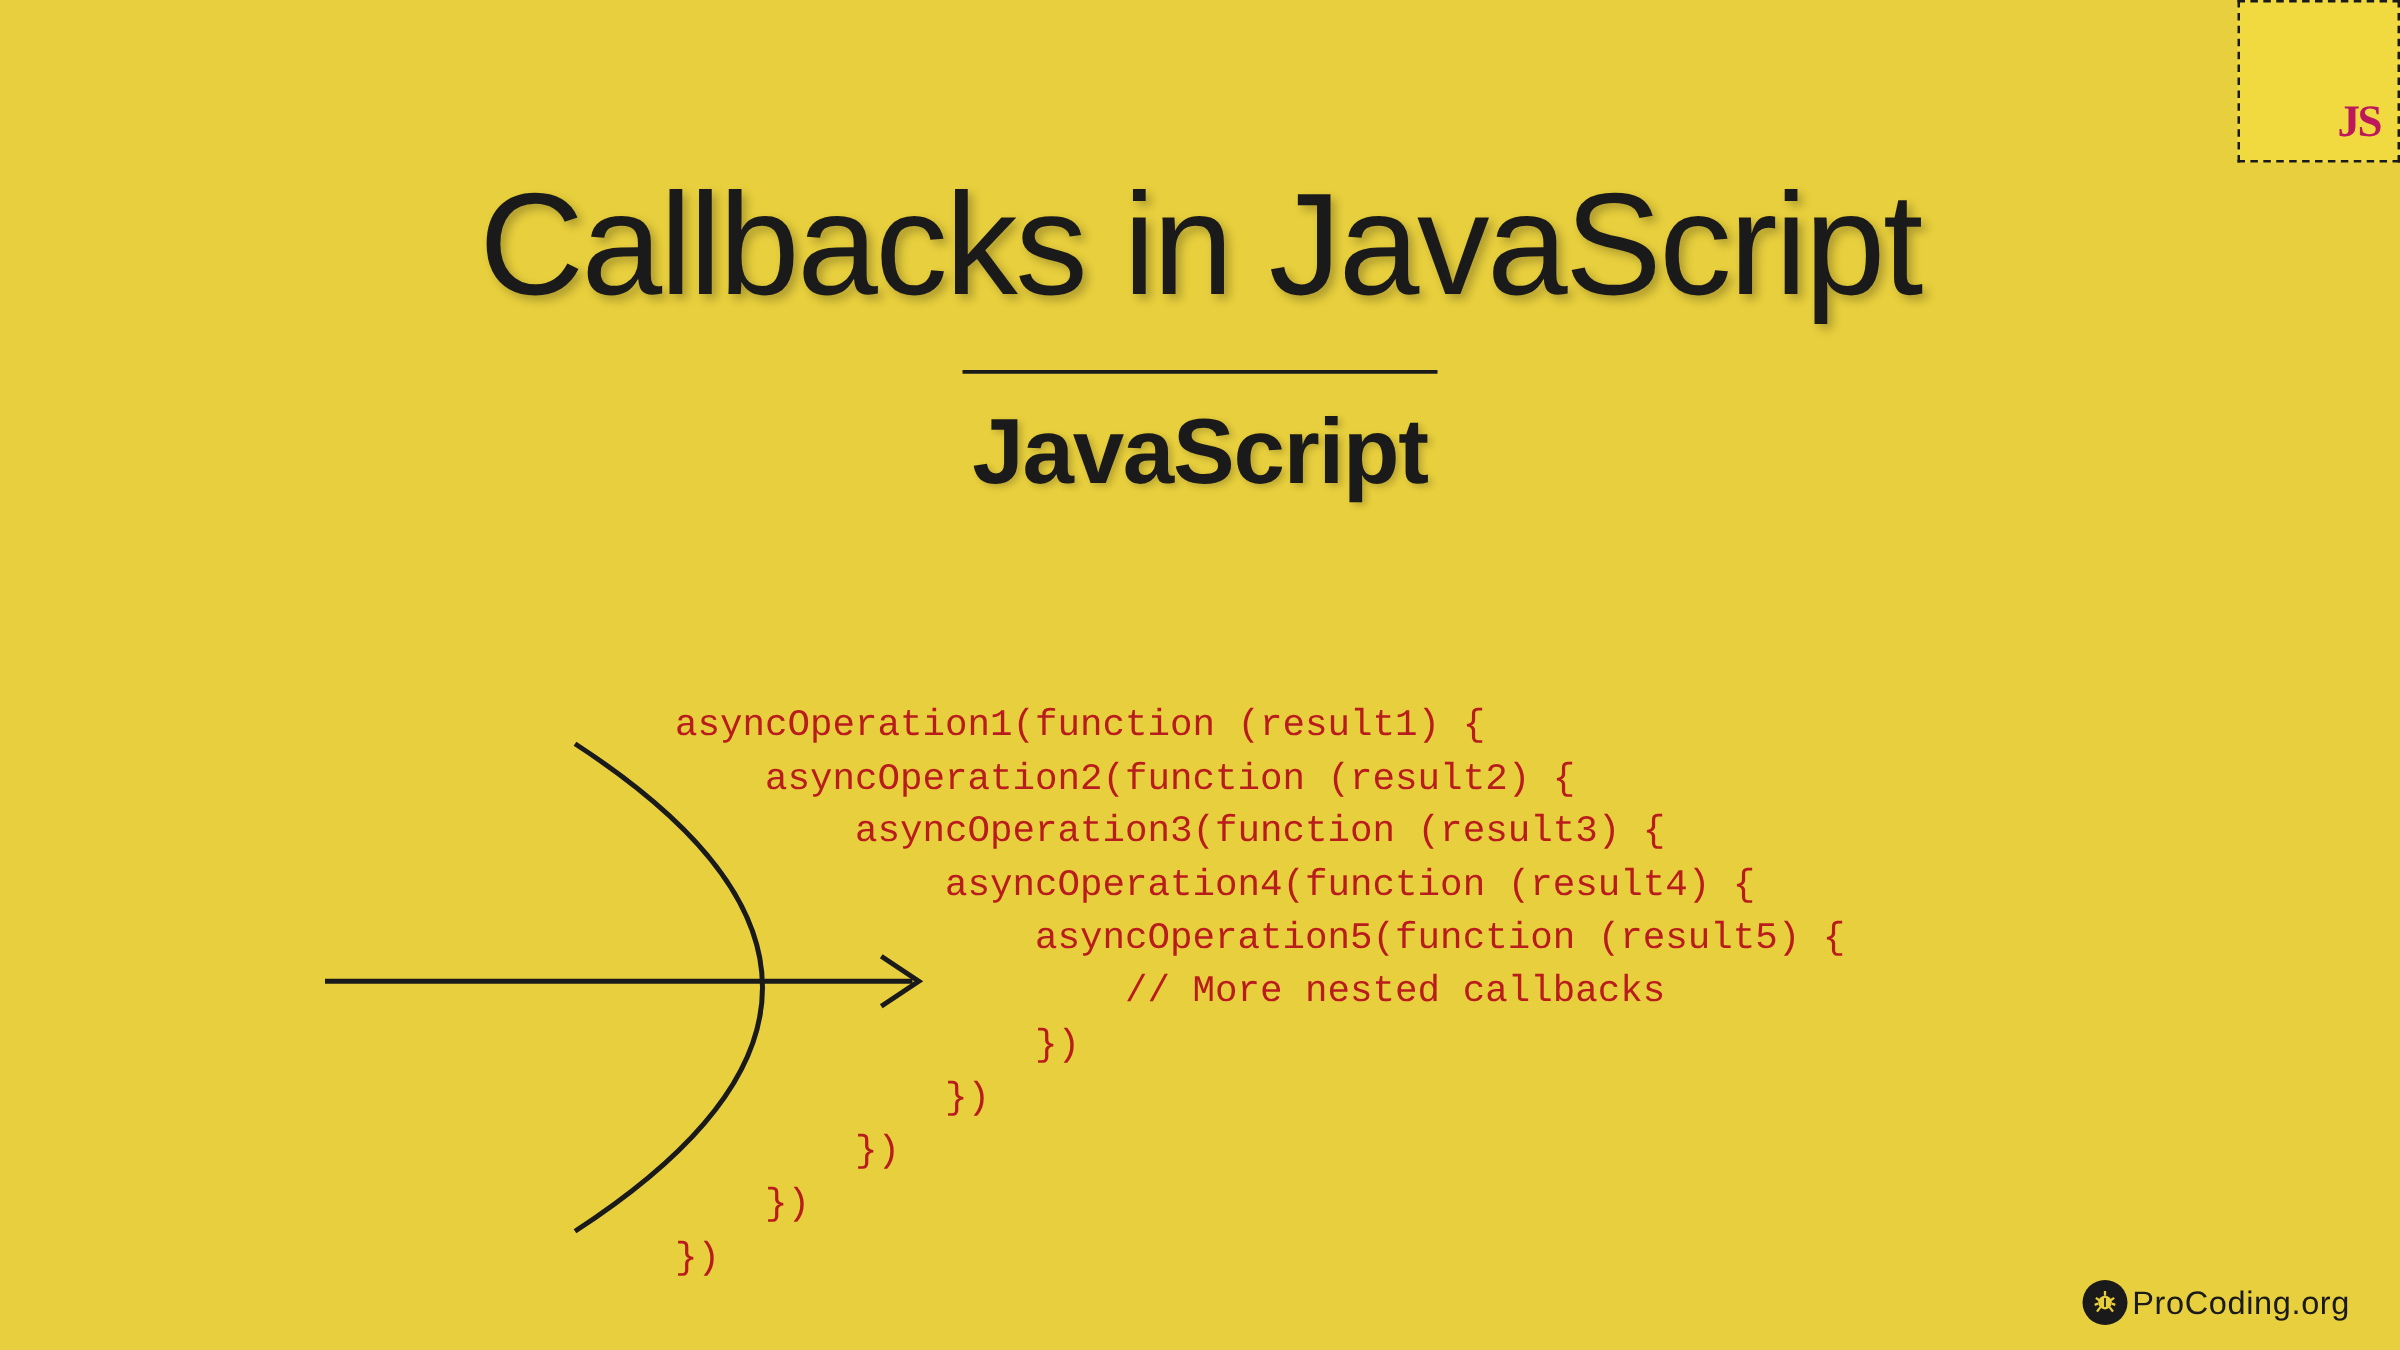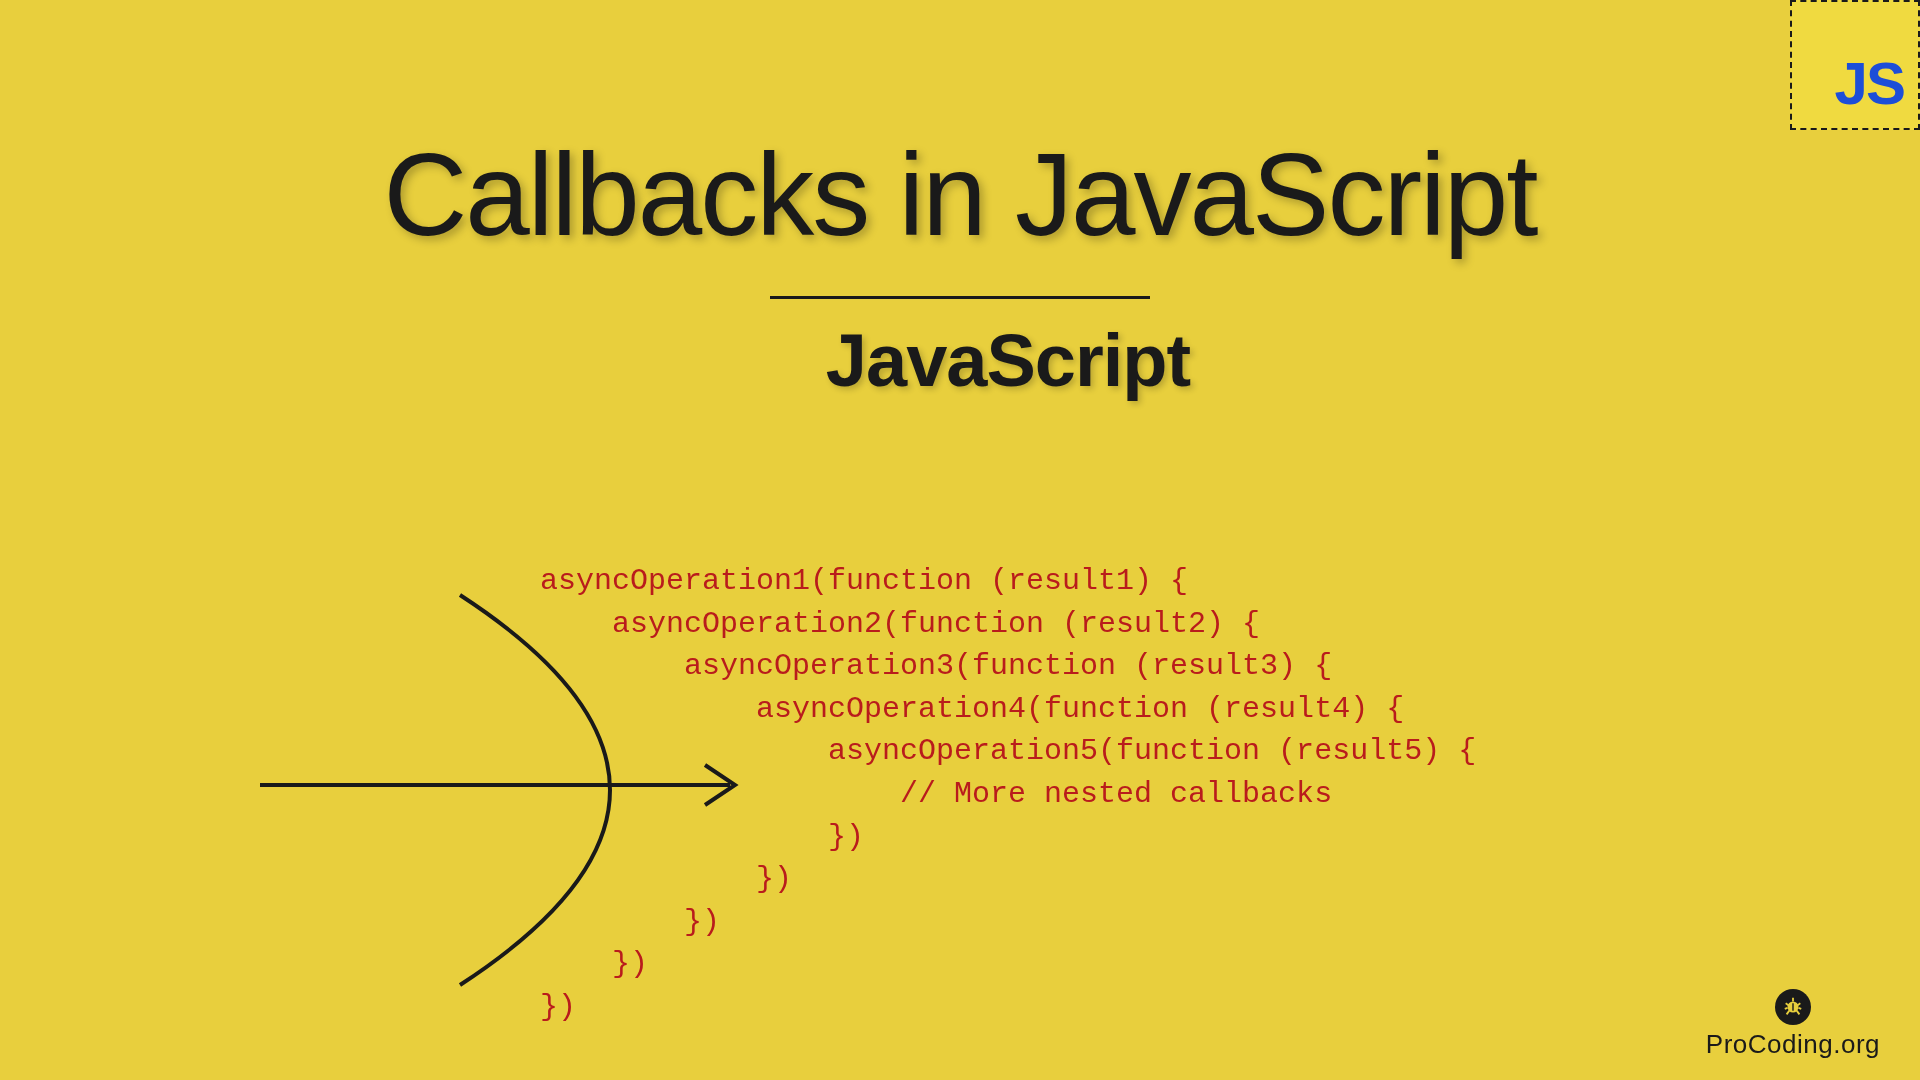--- a/index.html
+++ b/index.html
@@ -23,23 +23,24 @@
       height: 130px;
       background-color: #f0da40;
       border: 2px dashed #1a1a1a;
       display: flex;
       align-items: flex-end;
       justify-content: flex-end;
       padding: 10px 14px;
     }
     .js-badge-text {
       font-weight: 900;
-      font-size: 60px;
-      color: #1d4ed8;
+      font-size: 36px;
+      color: #be185d;
       letter-spacing: -2px;
+      font-family: Liberation Serif, serif;
     }
     .main-title {
       position: absolute;
       top: 128px;
       left: 50%;
       transform: translateX(-50%);
       font-size: 116px;
       font-weight: 400;
       color: #1a1a1a;
       text-shadow: 4px 4px 8px rgba(0,0,0,0.25);
@@ -58,21 +59,20 @@
     .subtitle {
       position: absolute;
       top: 318px;
       left: 50%;
       transform: translateX(-50%);
       font-size: 74px;
       font-weight: 900;
       color: #1a1a1a;
       text-shadow: 3px 3px 6px rgba(0,0,0,0.2);
       letter-spacing: -1px;
-      margin-left: 48px;
     }
     .code-block {
       position: absolute;
       top: 560px;
       left: 540px;
       font-family: 'Courier New', monospace;
       font-size: 30px;
       line-height: 1.42;
       color: #b91c1c;
       white-space: pre;
@@ -89,21 +89,20 @@
       top: 760px;
       left: 260px;
       width: 490px;
       height: 50px;
     }
     .brand {
       position: absolute;
       bottom: 20px;
       right: 40px;
       display: flex;
-      flex-direction: column;
       align-items: center;
       gap: 4px;
     }
     .brand-icon {
       width: 36px;
       height: 36px;
       background-color: #1a1a1a;
       border-radius: 50%;
       display: flex;
       align-items: center;

